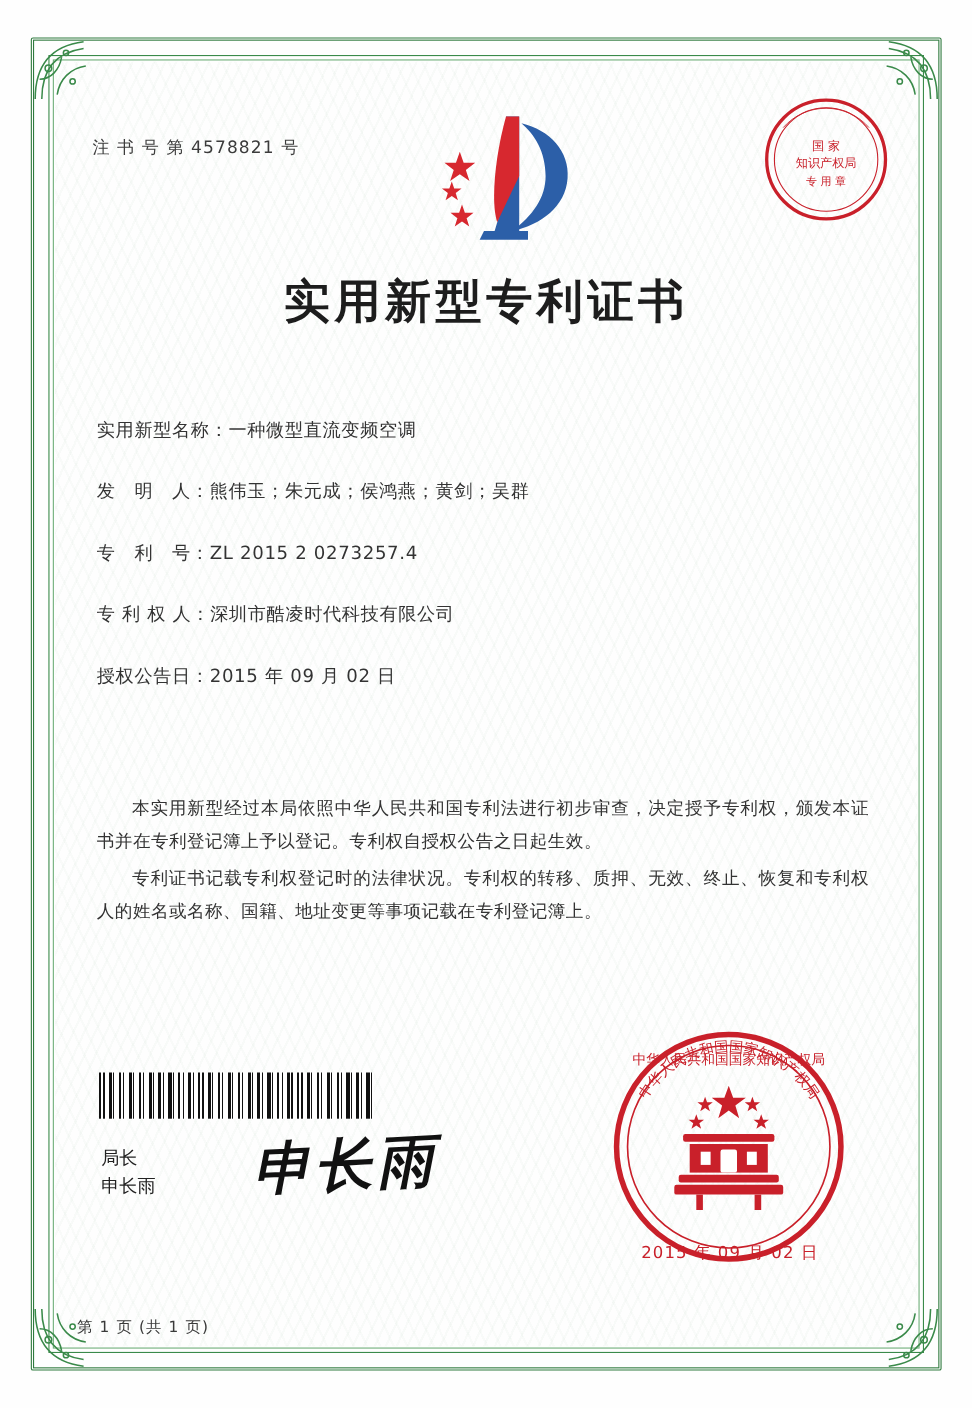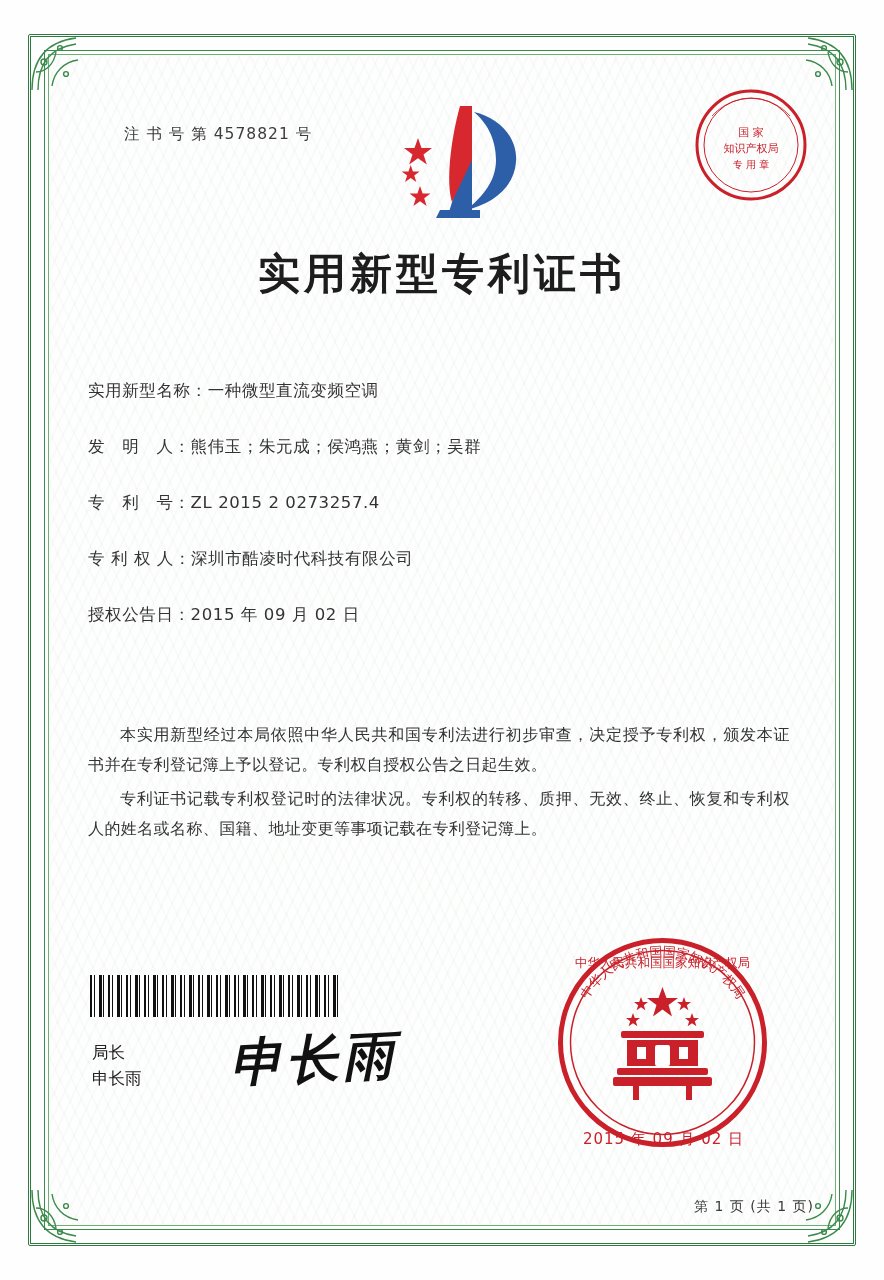--- a/index.html
+++ b/index.html
@@ -66,21 +66,20 @@
     left: 70px; top: 80px; right: 70px; bottom: 70px;
   }
 
   .reg-no {
     position: absolute;
     left: 14px;
     top: 44px;
     font-size: 15.5px;
     letter-spacing: 1px;
     color: #3c3c3c;
-    margin-left: 40px;
   }
 
   
   .logo {
     position: absolute;
     left: 318px;
     top: 18px;
     width: 140px;
     height: 130px;
   }
@@ -198,21 +197,21 @@
     text-align: center;
     font-size: 15px;
     color: #c9202a;
     letter-spacing: 1px;
   }
 
   .page-footer {
     position: absolute;
     left: 0; right: 0;
     top: 1118px;
-    text-align: right;
+    text-align: left;
     font-size: 14px;
     color: #3a3a3a;
     letter-spacing: 1px;
   }
 </style>
 </head>
 <body>
 
 <div class="page">
 

